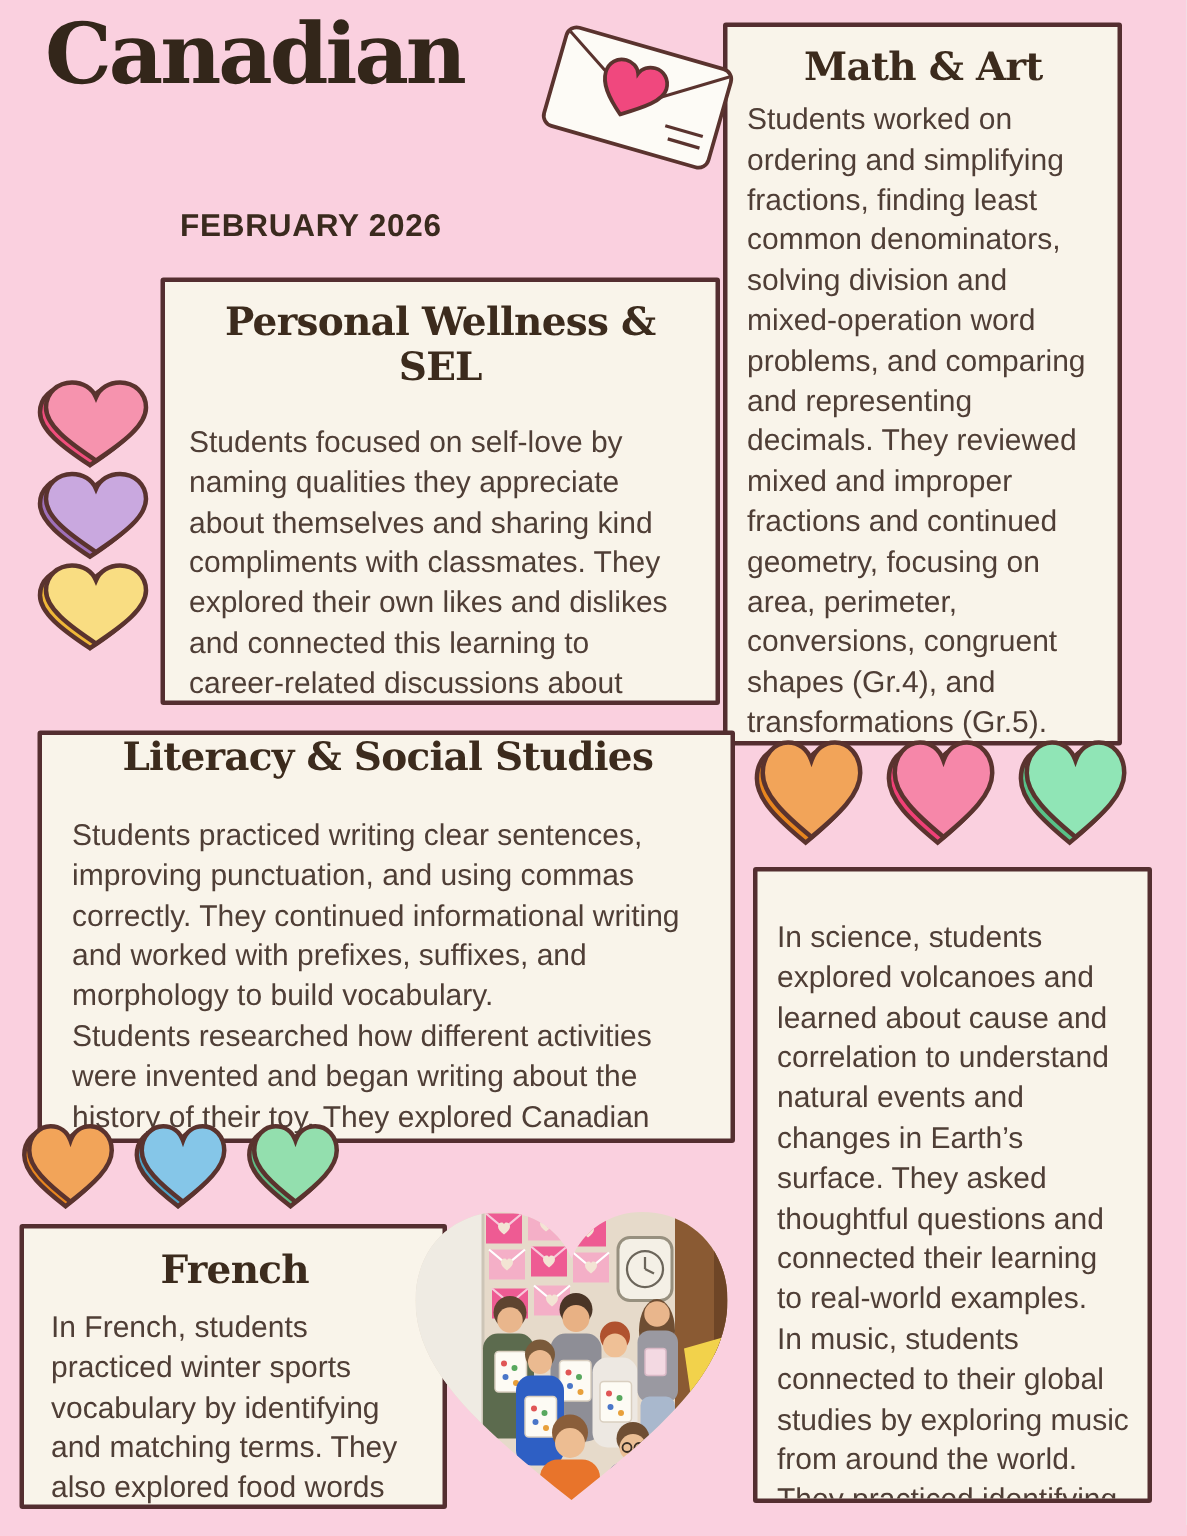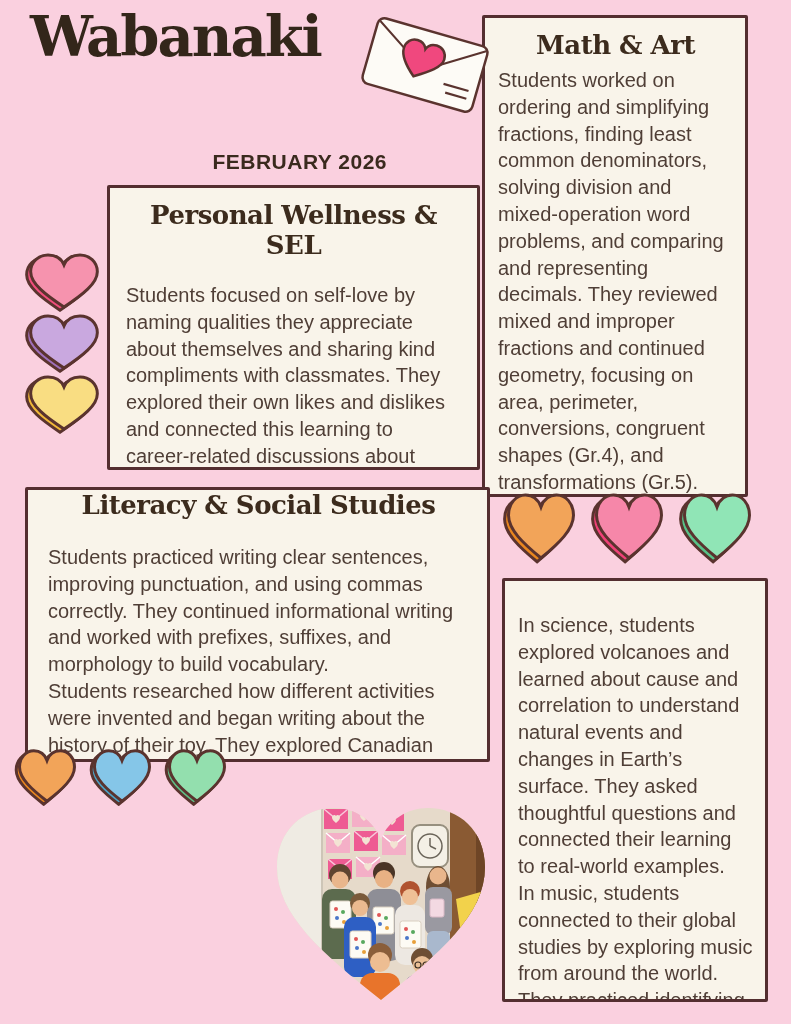--- a/index.html
+++ b/index.html
@@ -8,22 +8,22 @@
     --envelope-heart:#F0487E;
   }
   html,body{margin:0;padding:0;background:#e9e9e9;}
   #page{position:relative;width:791px;height:1024px;background:var(--background);
         overflow:hidden;font-family:"Liberation Sans",sans-serif;margin:0 auto;}
   .abs{position:absolute;}
   
   .main-title{left:30px;top:10px;color:var(--heading-text);
     font-family:"DejaVu Serif",serif;font-weight:bold;font-size:56px;
     line-height:.95;letter-spacing:-2px;z-index:2;}
-  .date{left:120px;top:139px;width:267px;text-align:right;color:#3A2A1E;
-    font-weight:bold;font-size:21px;letter-spacing:.5px;z-index:2;margin-top:11px;}
+  .date{left:120px;top:139px;width:267px;text-align:left;color:#3A2A1E;
+    font-weight:bold;font-size:21px;letter-spacing:.5px;z-index:2;}
   .envelope{left:356px;top:8px;z-index:2;}
   
   .card{background:var(--card-background);border:3px solid var(--card-border);
     border-radius:2px;box-sizing:border-box;z-index:1;overflow:hidden;}
   .card h2{font-family:"DejaVu Serif",serif;font-weight:bold;color:#3C2B1D;
     font-size:26px;letter-spacing:-.5px;text-align:center;margin:0;}
   .card p{color:var(--body-text);font-size:20px;line-height:1.34;margin:0;
     white-space:pre-line;}
   .box-wellness{left:107px;top:185px;width:373px;height:285px;padding:12px 16px 0 16px;}
   .box-wellness p{margin-top:22px;}
@@ -42,21 +42,21 @@
   .hearts-bot{left:14px;top:746px;display:flex;gap:9px;z-index:3;}
   
   .photo-wrap{left:260px;top:781px;z-index:4;}
 </style>
 </head>
 <body>
 
 <div id="page">
 
   <div class="abs main-title">
-    <div>Wabanaki</div>
+    <div>Canadian</div>
   </div>
 
   <div class="abs envelope">
     <svg width="138" height="118" viewBox="0 0 138 118">
       <g transform="rotate(16 69 57)">
         <rect x="12" y="23" width="114" height="68" rx="7" fill="#FDFBF6" stroke="#5A332E" stroke-width="2.5"></rect>
         <path d="M14,27 L69,62 L124,27" fill="none" stroke="#5A332E" stroke-width="2"></path>
         <path d="M59,76 C48,67 42,59.5 42,51.5 C42,44.5 47,40 53,40 C57.5,40 61.5,42.5 63,46.5 C64.5,42.5 68.5,40 73,40 C79,40 84,44.5 84,51.5 C84,59.5 73,67 59,76 Z" transform="translate(2,-5)" fill="var(--envelope-heart)" stroke="#5A332E" stroke-width="2.5"></path>
         <line x1="92" y1="70" x2="118" y2="70" stroke="#5A332E" stroke-width="2.2"></line>
         <line x1="96" y1="78" x2="118" y2="78" stroke="#5A332E" stroke-width="2.2"></line>
@@ -81,20 +81,24 @@
     <h2>Literacy &amp; Social Studies</h2>
     <p>Students practiced writing clear sentences, improving punctuation, and using commas correctly. They continued informational writing and worked with prefixes, suffixes, and morphology to build vocabulary.
 Students researched how different activities were invented and began writing about the history of their toy. They explored Canadian citizenship and responsibilities, learned about Canada’s regions, discussed age-appropriate world issues, and presented research on toys from different time periods.</p>
   </div>
 
   <div class="abs card box-science">
     <p>In science, students explored volcanoes and learned about cause and correlation to understand natural events and changes in Earth’s surface. They asked thoughtful questions and connected their learning to real-world examples.
 In music, students connected to their global studies by exploring music from around the world. They practiced identifying different types of instruments by listening to how they sound and learned how music relates to culture and geography.</p>
   </div>
 
+  <div class="abs card box-french">
+    <h2>French</h2>
+    <p>In French, students practiced winter sports vocabulary by identifying and matching terms. They also explored food words by creating pizzas and labeling the ingredients in French.</p>
+  </div>
 
   <div class="abs hearts-col">
       <svg width="80" height="62" viewBox="0 0 120 100" preserveAspectRatio="none">
          <path d="M60,92 C32,72 10,54 10,35 C10,19 22,8 36,8 C47,8 56,14 60,24 C64,14 73,8 84,8 C98,8 110,19 110,35 C110,54 88,72 60,92 Z" transform="translate(-6,5)" fill="#F04E7D" stroke="#5A332E" stroke-width="3" vector-effect="non-scaling-stroke"></path>
          <path d="M60,92 C32,72 10,54 10,35 C10,19 22,8 36,8 C47,8 56,14 60,24 C64,14 73,8 84,8 C98,8 110,19 110,35 C110,54 88,72 60,92 Z" fill="#F693AE" stroke="#5A332E" stroke-width="3" vector-effect="non-scaling-stroke"></path>
        </svg>
       <svg width="80" height="62" viewBox="0 0 120 100" preserveAspectRatio="none">
          <path d="M60,92 C32,72 10,54 10,35 C10,19 22,8 36,8 C47,8 56,14 60,24 C64,14 73,8 84,8 C98,8 110,19 110,35 C110,54 88,72 60,92 Z" transform="translate(-6,5)" fill="#9F70BA" stroke="#5A332E" stroke-width="3" vector-effect="non-scaling-stroke"></path>
          <path d="M60,92 C32,72 10,54 10,35 C10,19 22,8 36,8 C47,8 56,14 60,24 C64,14 73,8 84,8 C98,8 110,19 110,35 C110,54 88,72 60,92 Z" fill="#C9A8DF" stroke="#5A332E" stroke-width="3" vector-effect="non-scaling-stroke"></path>
        </svg>

